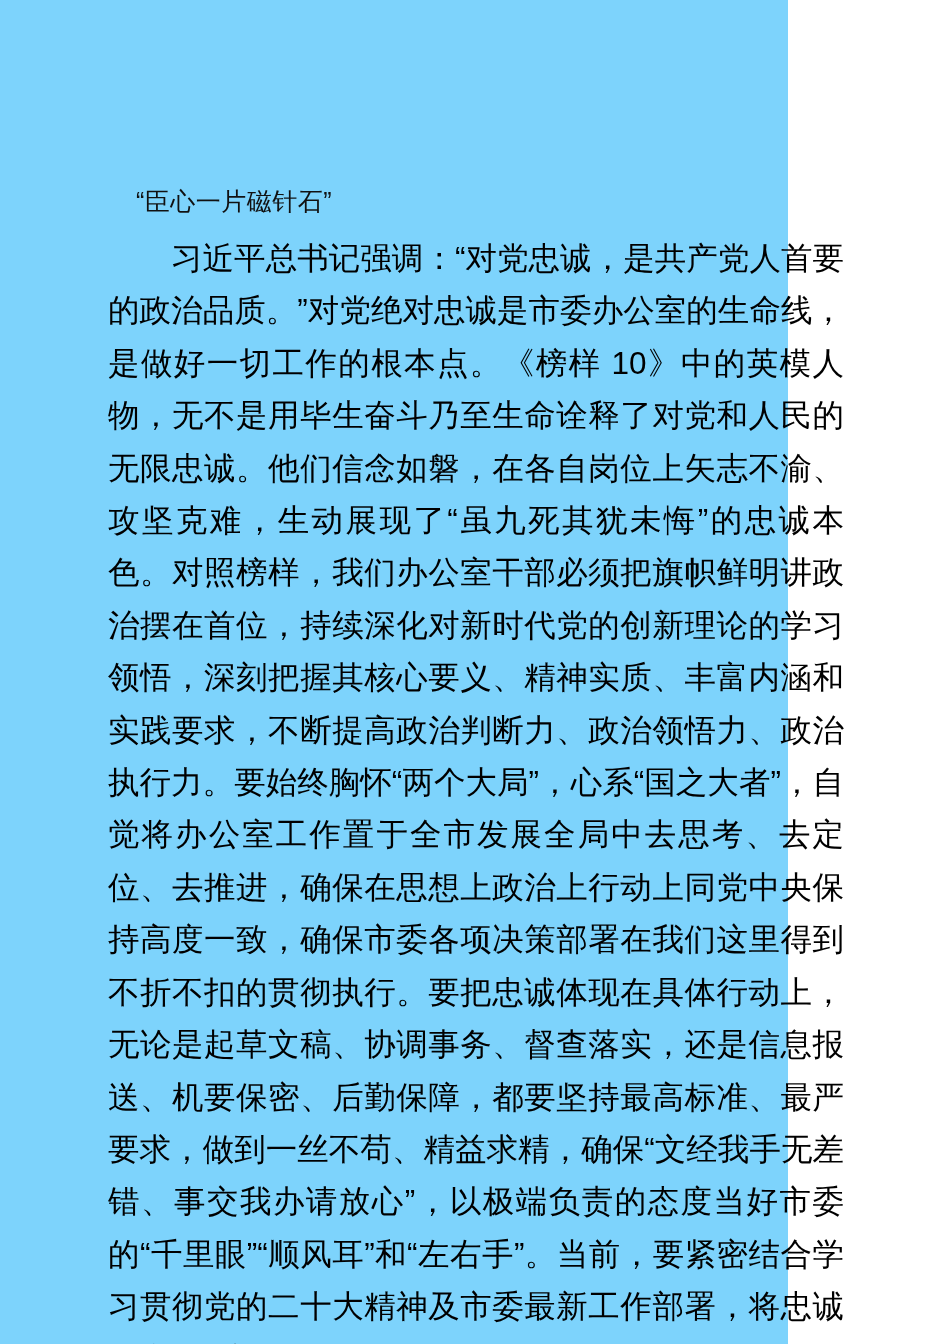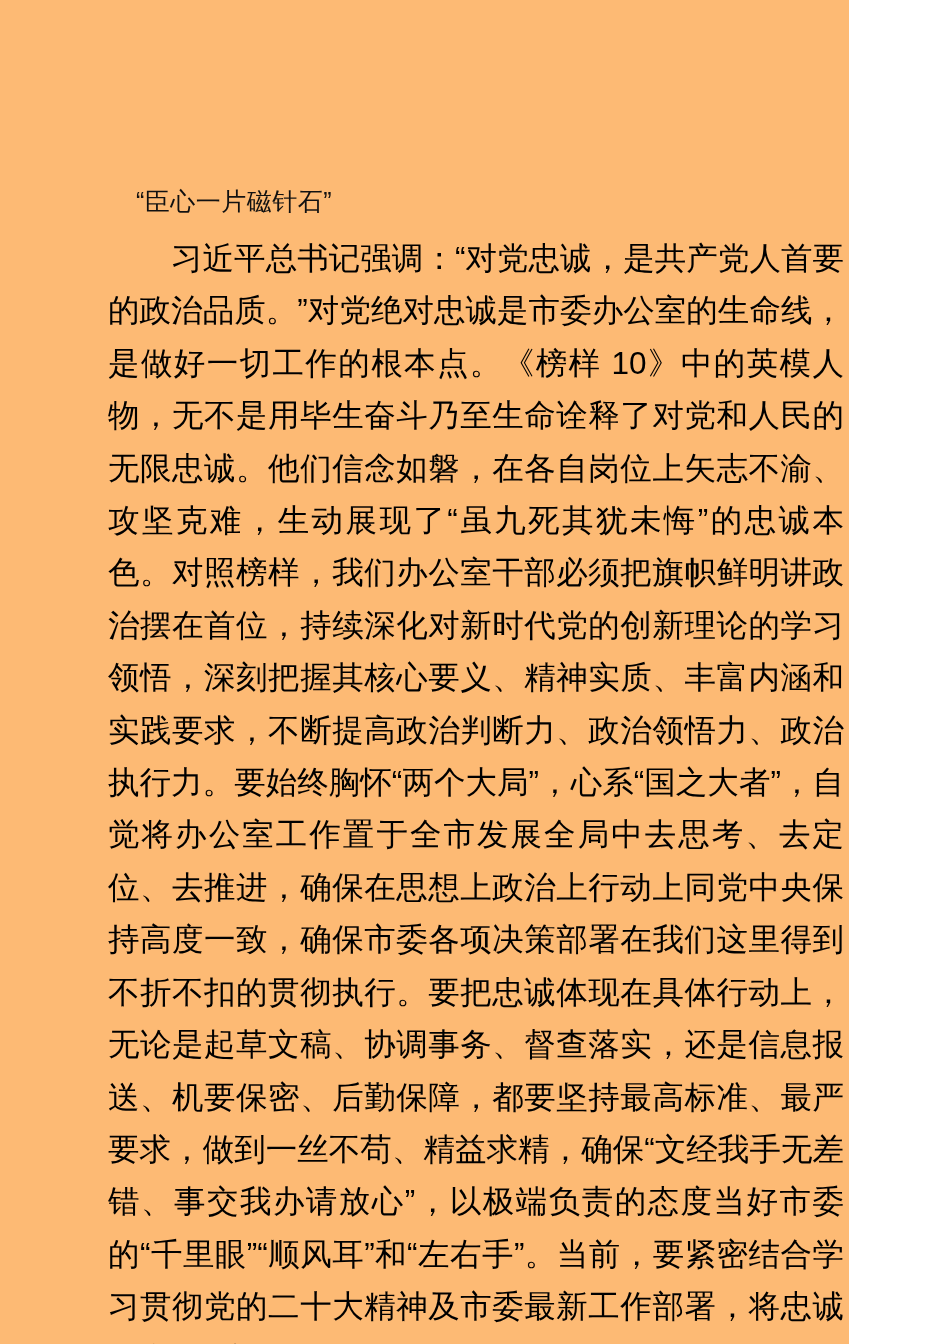--- a/index.html
+++ b/index.html
@@ -10,23 +10,23 @@
     width: 950px;
     height: 1344px;
     background: #ffffff;
     font-family: "Liberation Sans", "DejaVu Sans", sans-serif;
     color: #000000;
     overflow: hidden;
   }
 
   .page {
     position: relative;
-    width: 849px;
+    width: 788px;
     height: 1344px;
-    background: #fdba74;
+    background: #7dd3fc;
   }
 
   
   .content {
     position: absolute;
     left: 108px;
     top: 0;
     width: 736px;
   }
 

